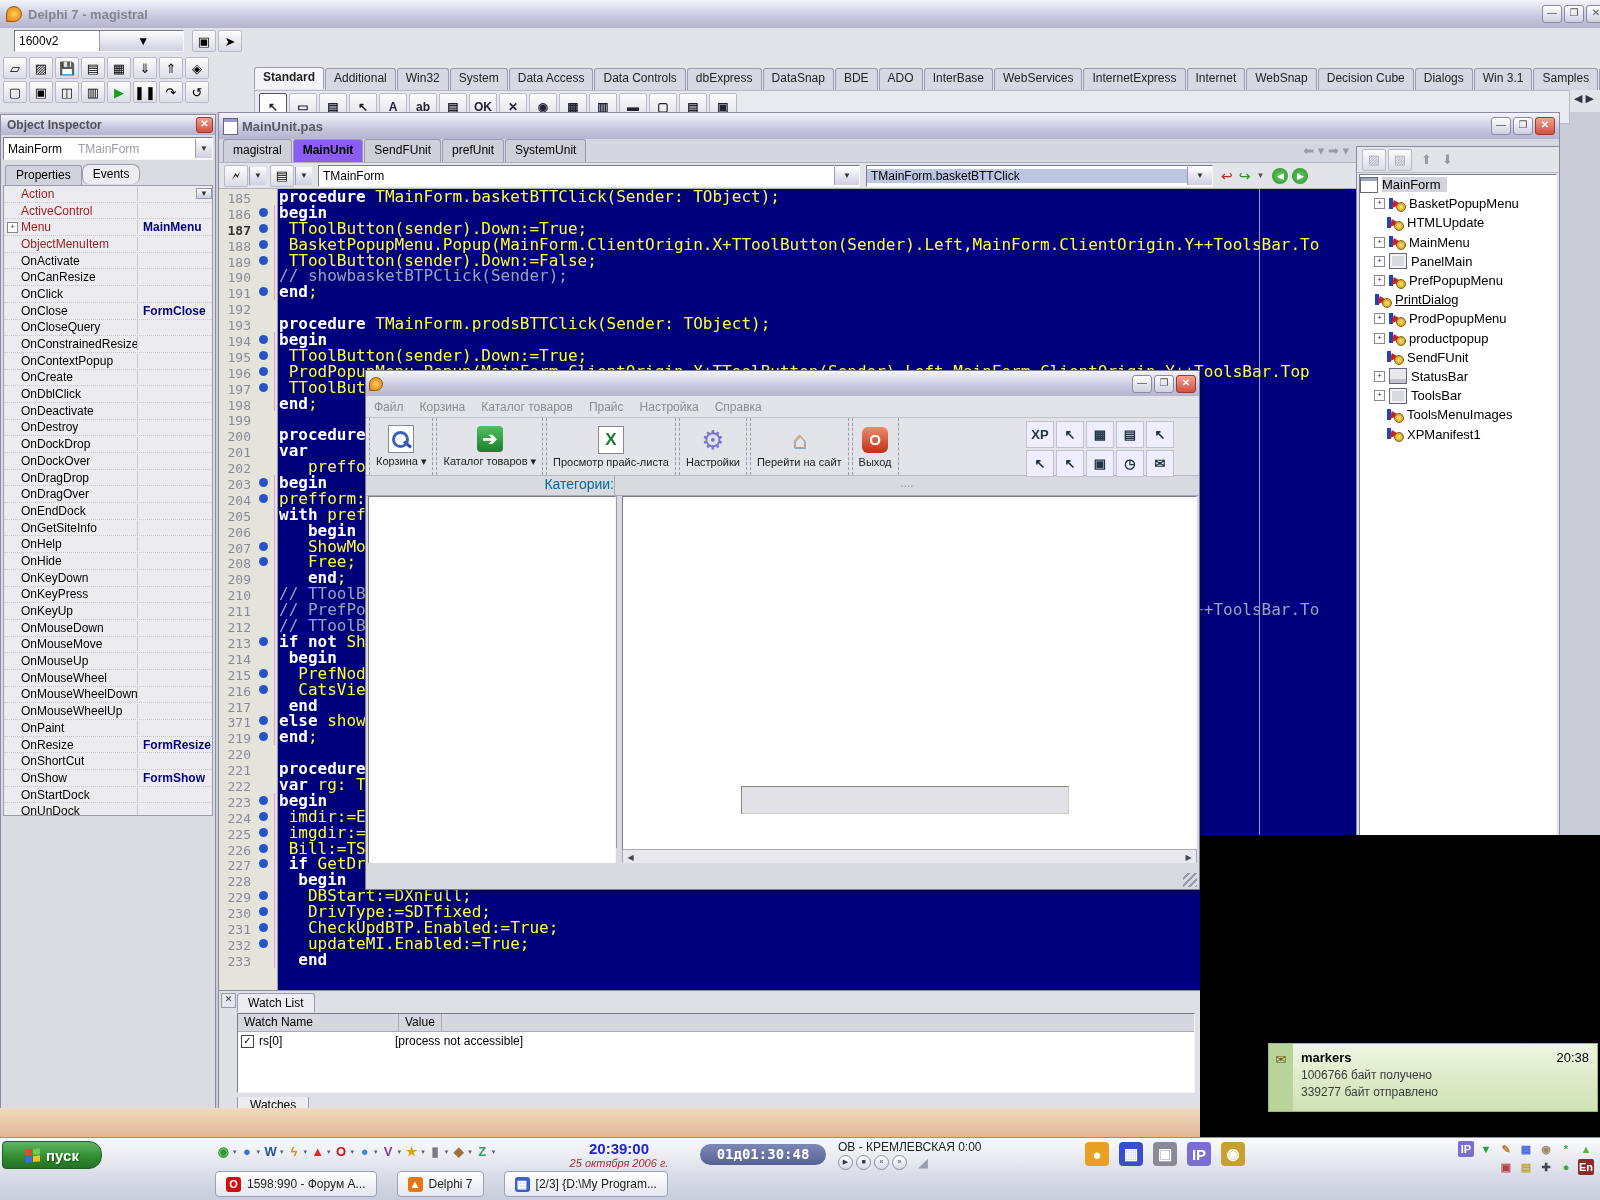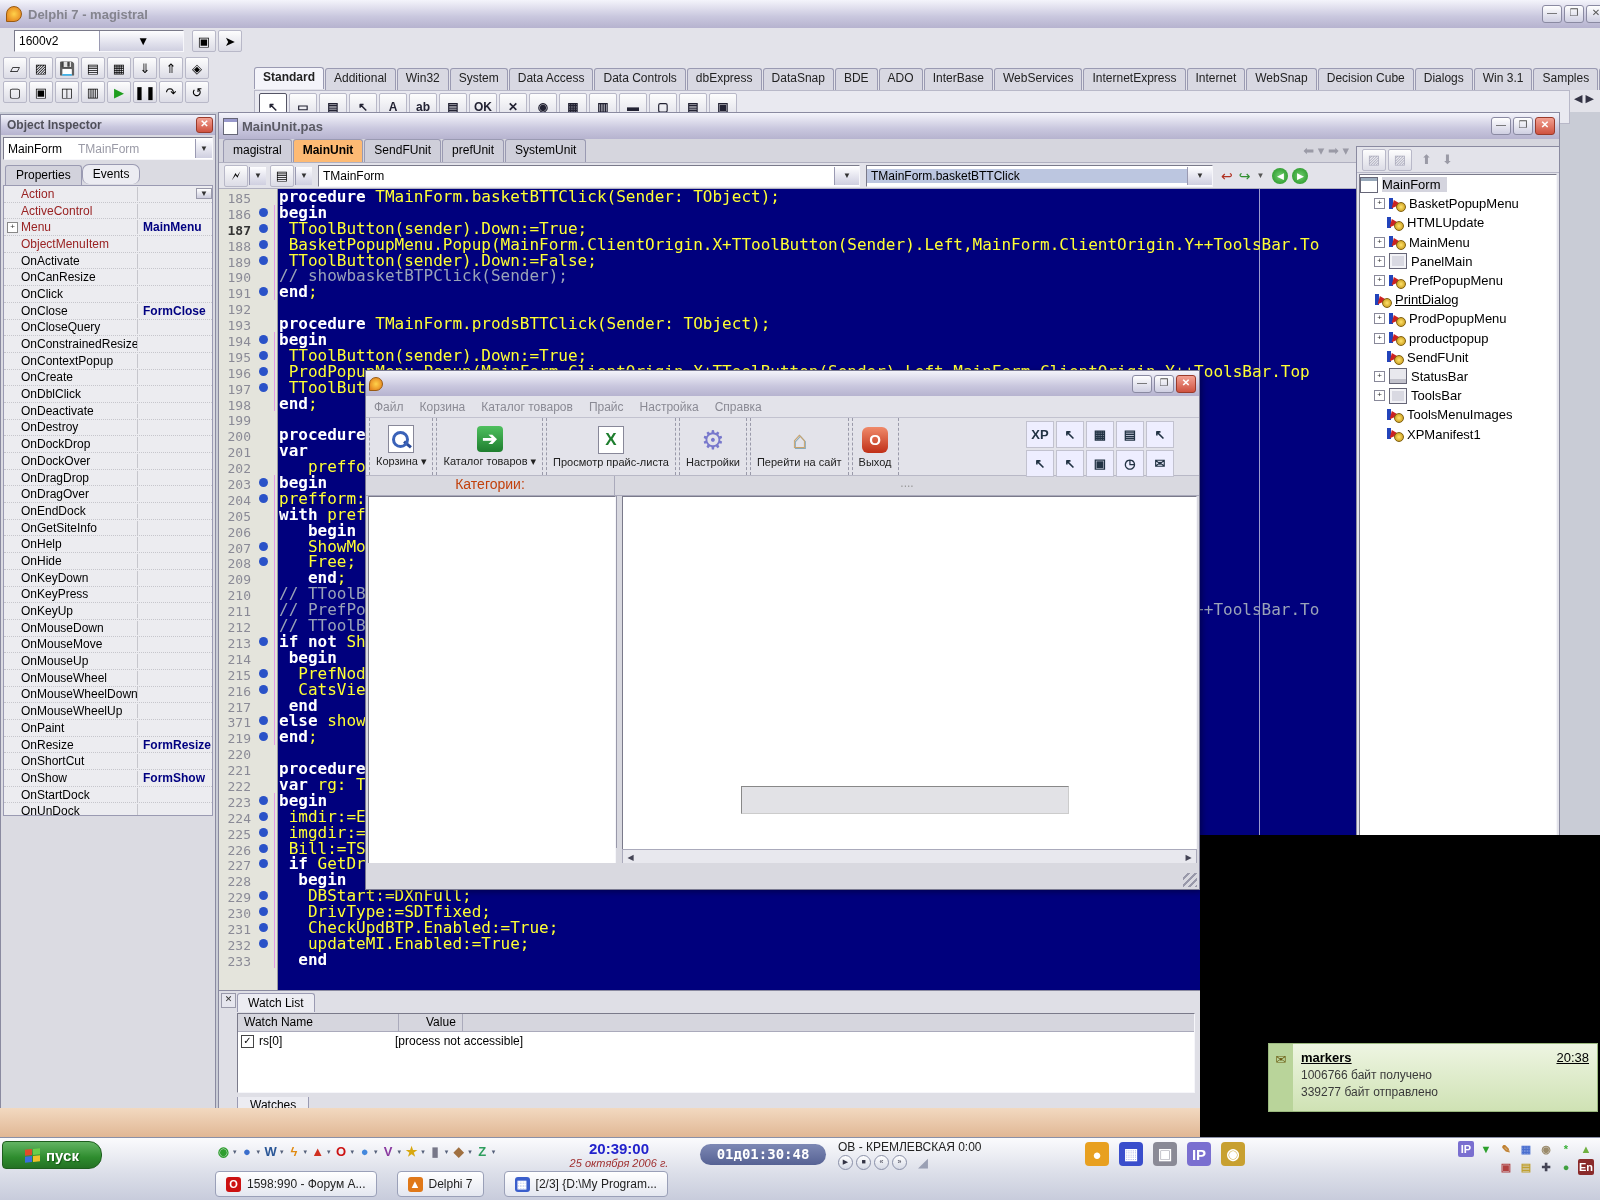--- a/index.html
+++ b/index.html
@@ -55,21 +55,21 @@
      font-size:8px;line-height:8px;text-align:center;color:#333;}
   #oi-status{position:absolute;bottom:0;left:0;right:0;height:20px;border-top:1px solid #9a9ab2;
      display:flex;align-items:center;padding-left:6px;background:#e3e3ea;font-size:12px;}
   
   #editor{left:218px;top:112px;width:1340px;height:1004px;background:#dfdfe6;border:1px solid #8a8aa0;}
   #ed-title{height:26px;padding:0 4px;}
   #ed-title .t{font-weight:bold;color:#5a5a64;font-size:13px;margin-left:4px;flex:1;}
   .page-ico{width:13px;height:15px;background:#fff;border:1px solid #667;box-shadow:inset 0 3px 0 #99c;}
   #ed-tabs{height:23px;display:flex;padding-left:4px;background:#d6d6de;border-bottom:1px solid #b0b0c0;}
   .ed-tab{padding:3px 9px;border:1px solid #9a9ab2;border-bottom:none;border-radius:3px 3px 0 0;background:#cfcfda;font-size:12px;white-space:nowrap;margin-right:1px;}
-  .ed-tab.act{background:#fdba74;font-weight:bold;}
+  .ed-tab.act{background:#8b5cf6;font-weight:bold;}
   #ed-nav{position:absolute;right:210px;top:30px;color:#9a9aa6;font-size:13px;}
   #ed-toolbar{height:25px;display:flex;align-items:center;background:#e3e3ea;border-bottom:1px solid #b0b0c0;padding-left:4px;}
   .ed-combo{height:20px;display:flex;align-items:center;margin-left:6px;}
   .ed-combo span{padding:0 4px;white-space:nowrap;overflow:hidden;}
   #code-wrap{position:absolute;left:0;top:76px;width:1338px;height:879px;background:#00007d;overflow:hidden;}
   #gutter{position:absolute;left:0;top:0;width:58px;height:100%;background:#e4e4dc;border-right:1px solid #9a9aa2;}
   .crow{position:relative;height:15.9px;white-space:pre;}
   .crow .ln{position:absolute;left:2px;width:30px;text-align:right;font-size:13px;color:#8a8a96;top:2px;font-family:"DejaVu Sans Mono",monospace;}
   .crow .ln.cur{color:#333;font-weight:bold;}
   .crow .dot{position:absolute;left:40px;top:3px;width:9px;height:9px;border-radius:50%;background:#2a52c8;}
@@ -99,21 +99,21 @@
   .t-ico .c{position:absolute;left:7px;top:5px;width:8px;height:8px;border-radius:50%;background:radial-gradient(#ffe26a,#c09010);border:1px solid #806010;}
   .t-ico.panel{border:1px solid #667;background:#d9d9e2;box-shadow:inset 0 0 0 2px #f2f2f6;}
   .t-ico.status{border:1px solid #667;background:#e8e8ee;box-shadow:inset 0 -4px 0 #c2c2cc;}
   .t-ico.form{border:1px solid #667;background:#fff;box-shadow:inset 0 3px 0 #9ab;}
   .tr-root{background:#d4d4de;display:inline-flex;padding-right:6px;}
   
   #watch{left:218px;top:990px;width:982px;height:126px;background:#dfdfe6;border:1px solid #8a8aa0;}
   #watch .closer{position:absolute;left:2px;top:2px;width:13px;height:13px;border:1px solid #99a;background:#e6e6ee;font-size:9px;line-height:11px;text-align:center;color:#333;}
   #watch-tab{position:absolute;left:18px;top:2px;padding:2px 10px;border:1px solid #9a9ab2;border-bottom:none;border-radius:3px 3px 0 0;background:#ececf2;font-size:12px;}
   #watch-table{position:absolute;left:18px;top:22px;right:6px;height:78px;}
-  #watch-head{display:flex;height:17px;background:#d6d6de;border-bottom:1px solid #aab;gap:21px;}
+  #watch-head{display:flex;height:17px;background:#d6d6de;border-bottom:1px solid #aab;}
   #watch-head div{padding:1px 6px;border-right:1px solid #aab;font-size:12px;}
   #watch-head div:first-child{width:148px;}
   .w-row{display:flex;align-items:center;height:18px;font-size:12px;}
   .w-row .n{width:154px;display:flex;align-items:center;gap:5px;padding-left:3px;}
   .w-row .chk{width:11px;height:11px;border:1px solid #444;background:#fff;font-size:10px;line-height:10px;text-align:center;}
   #watch-bottom{position:absolute;left:18px;bottom:3px;font-size:12px;padding:1px 12px;border:1px solid #9a9ab2;border-top:none;border-radius:0 0 4px 4px;background:#ececf2;}
   
   #appwin{left:365px;top:370px;width:833px;height:518px;background:#d9d9e0;border:1px solid #7a7a92;box-shadow:2px 2px 6px rgba(0,0,0,.35);}
   #aw-title{height:25px;padding:0 3px;}
   #aw-menu{height:21px;display:flex;align-items:center;background:#e3e3ea;border-bottom:1px solid #c2c2cf;}
@@ -126,39 +126,39 @@
   .i-basket::after{content:"";position:absolute;left:3px;top:5px;width:11px;height:11px;border:3px solid #3a62b8;border-radius:50%;}
   .i-basket::before{content:"";position:absolute;left:14px;top:17px;width:9px;height:3px;background:#2a4a98;transform:rotate(40deg);}
   .i-cat{width:26px;height:26px;border-radius:4px;background:linear-gradient(#4fc05f,#1e7e2e);color:#fff;font-size:18px;line-height:26px;text-align:center;font-weight:bold;}
   .i-xls{width:24px;height:26px;background:#fff;border:1px solid #889;color:#1e7e2e;font-weight:bold;font-size:17px;line-height:26px;text-align:center;}
   .i-gear{color:#7878cc;font-size:26px;line-height:26px;}
   .i-home{color:#caa26a;font-size:24px;line-height:24px;text-shadow:1px 1px 0 #8ab;}
   .i-exit{width:26px;height:26px;border-radius:6px;background:linear-gradient(#f08a6a,#c03018);color:#fff;font-size:15px;line-height:26px;text-align:center;font-weight:bold;}
   #aw-comps{position:absolute;right:4px;top:2px;width:170px;display:flex;flex-wrap:wrap;}
   .comp{width:26px;height:25px;margin:1px;border:1px solid #c2c2cf;background:#eef;display:flex;align-items:center;justify-content:center;font-size:13px;color:#234;font-weight:bold;}
   #aw-heads{display:flex;height:19px;background:#d9d9e0;border-bottom:1px solid #aab;}
-  #aw-head-left{width:248px;text-align:center;color:#c2410c;font-size:14px;border-right:1px solid #aab;}
+  #aw-head-left{width:248px;text-align:right;color:#0369a1;font-size:14px;border-right:1px solid #aab;}
   #aw-head-right{flex:1;text-align:center;color:#999;font-size:12px;}
   #aw-body{position:relative;height:352px;}
   #aw-list{position:absolute;left:2px;top:0;width:246px;height:385px;}
   #aw-split{position:absolute;left:250px;top:0;width:5px;height:352px;background:#d9d9e0;border-left:1px solid #99a;border-right:1px solid #99a;}
   #aw-view{position:absolute;left:256px;top:0;right:2px;height:352px;}
   #aw-bar{position:absolute;left:375px;top:290px;width:326px;height:26px;background:#e2e2e6;border:1px solid;border-color:#888 #ccc #ccc #888;}
   #aw-hscroll{position:absolute;left:256px;top:353px;right:2px;height:15px;background:#e8e8ee;display:flex;border:1px solid #aab;}
   #aw-bottom{position:absolute;left:0;bottom:0;width:100%;height:26px;background:#d9d9e0;}
   #aw-grip{position:absolute;right:2px;bottom:2px;width:14px;height:14px;
      background:repeating-linear-gradient(135deg,transparent 0 3px,#99a 3px 5px);}
   
   #blackout{left:1200px;top:835px;width:400px;height:302px;background:#000;}
   #strip{left:0;top:1108px;width:1600px;height:30px;background:linear-gradient(#f2d9c0,#e0b693);}
   #notif{left:1268px;top:1043px;width:328px;height:67px;background:linear-gradient(#eef5e2,#cfe2b4);
      border:1px solid #9ab87e;display:flex;}
   #notif .side{width:24px;background:#b9d49a;display:flex;justify-content:center;padding-top:8px;font-size:13px;color:#6a5a10;}
   #notif .body{flex:1;padding:6px 8px 0 8px;}
-  #notif .hd{display:flex;font-size:13px;text-decoration:underline;}
+  #notif .hd{display:flex;font-size:13px;}
   #notif .hd .t{font-weight:bold;flex:1;}
   #notif .ln{font-size:12px;color:#3a3a3a;margin-top:3px;}
   
   #taskbar{left:0;top:1137px;width:1600px;height:63px;background:linear-gradient(#fbfbfd,#dcdfe9 55%,#c7cbdb);border-top:1px solid #8a90a8;}
   #start{position:absolute;left:2px;top:3px;width:98px;height:26px;border-radius:4px 13px 13px 4px;
      background:linear-gradient(#63b463,#2e8c2e 60%,#247224);border:1px solid #1e5e1e;
      display:flex;align-items:center;justify-content:center;gap:6px;color:#fff;font-weight:bold;font-size:15px;text-shadow:1px 1px 1px #155515;}
   .flag{display:grid;grid-template-columns:7px 7px;grid-template-rows:6px 6px;gap:1px;transform:skewY(-6deg);}
   .flag i{display:block;}
   #qlaunch{position:absolute;left:215px;top:5px;display:flex;align-items:center;}

